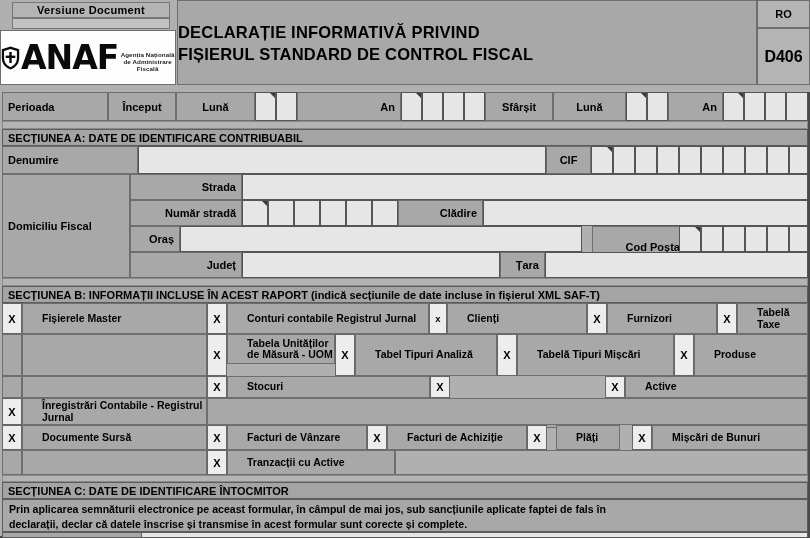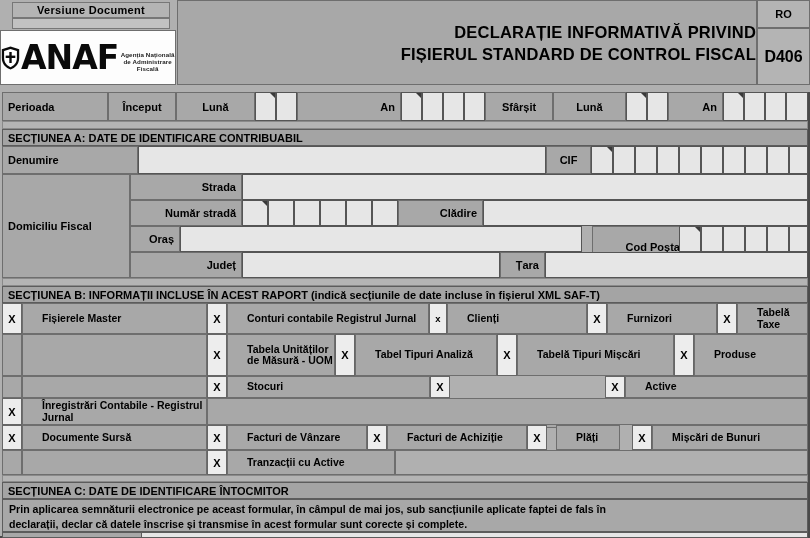--- a/index.html
+++ b/index.html
@@ -73,21 +73,21 @@
     font-weight:bold;font-size:33px;line-height:28px;
     letter-spacing:-1px;color:#0a0a0a;
   }
   .logo-sub{
     font-size:6.2px;font-weight:bold;color:#222;
     letter-spacing:.1px;margin-top:1px;text-align:center;width:100%;
   }
   #hdr-title{
     position:absolute;left:177px;top:0px;width:580px;height:85px;
     background:#a8a8a8;border:1px solid #6e6e6e;box-sizing:border-box;
-    display:flex;flex-direction:column;align-items:flex-end;justify-content:center;
+    display:flex;flex-direction:column;align-items:flex-start;justify-content:center;
     text-align:center;
   }
   #hdr-title .t1,#hdr-title .t2{
     font-weight:bold;font-size:16.5px;color:#000;line-height:22px;letter-spacing:.2px;
   }
   #hdr-ro{
     position:absolute;left:757px;top:0px;width:53px;height:28px;
     background:#b4b4b4;border:1px solid #6e6e6e;box-sizing:border-box;
     display:flex;align-items:center;justify-content:center;
     font-weight:bold;font-size:11px;
@@ -253,21 +253,21 @@
   <div class="xbox" style="left:429px;top:303px;width:18px;height:31px;font-size:9.5px;">x</div>
   <div class="bcell" style="left:447px;top:303px;width:140px;height:31px;">Clienți</div>
   <div class="xbox" style="left:587px;top:303px;width:20px;height:31px;">X</div>
   <div class="bcell" style="left:607px;top:303px;width:110px;height:31px;">Furnizori</div>
   <div class="xbox" style="left:717px;top:303px;width:20px;height:31px;">X</div>
   <div class="bcell" style="left:737px;top:303px;width:71px;height:31px;">Tabelă Taxe</div>
 
   <div class="bfill" style="left:2px;top:334px;width:20px;height:42px;"></div>
   <div class="bfill" style="left:22px;top:334px;width:185px;height:42px;"></div>
   <div class="xbox" style="left:207px;top:334px;width:20px;height:42px;">X</div>
-  <div class="bcell" style="left:227px;top:334px;width:108px;height:42px;">Tabela Unităților de Măsură - UOM</div>
+  <div class="bcell" style="left:227px;top:334px;width:108px;height:30px;">Tabela Unităților de Măsură - UOM</div>
   <div class="xbox" style="left:335px;top:334px;width:20px;height:42px;">X</div>
   <div class="bcell" style="left:355px;top:334px;width:142px;height:42px;">Tabel Tipuri Analiză</div>
   <div class="xbox" style="left:497px;top:334px;width:20px;height:42px;">X</div>
   <div class="bcell" style="left:517px;top:334px;width:157px;height:42px;">Tabelă Tipuri Mișcări</div>
   <div class="xbox" style="left:674px;top:334px;width:20px;height:42px;">X</div>
   <div class="bcell" style="left:694px;top:334px;width:114px;height:42px;">Produse</div>
 
   <div class="bfill" style="left:2px;top:376px;width:20px;height:22px;"></div>
   <div class="bfill" style="left:22px;top:376px;width:185px;height:22px;"></div>
   <div class="xbox" style="left:207px;top:376px;width:20px;height:22px;">X</div>

